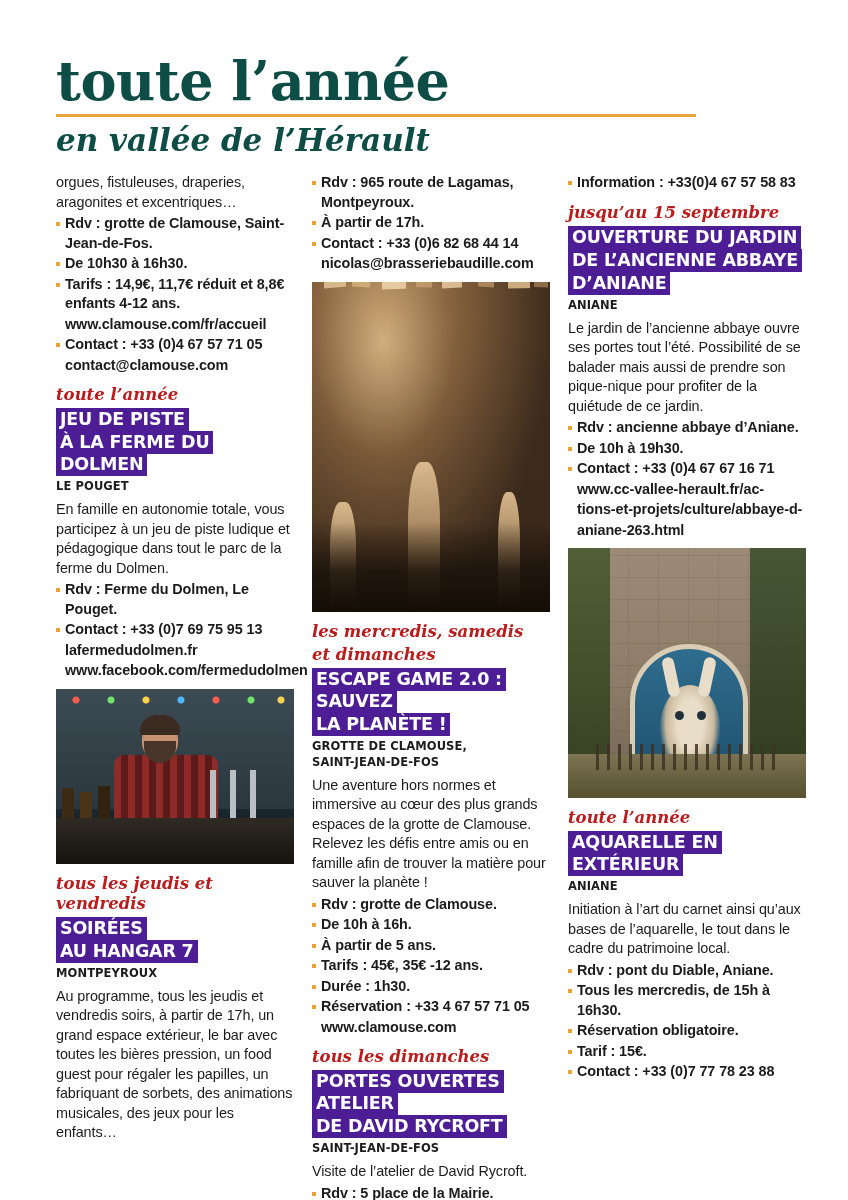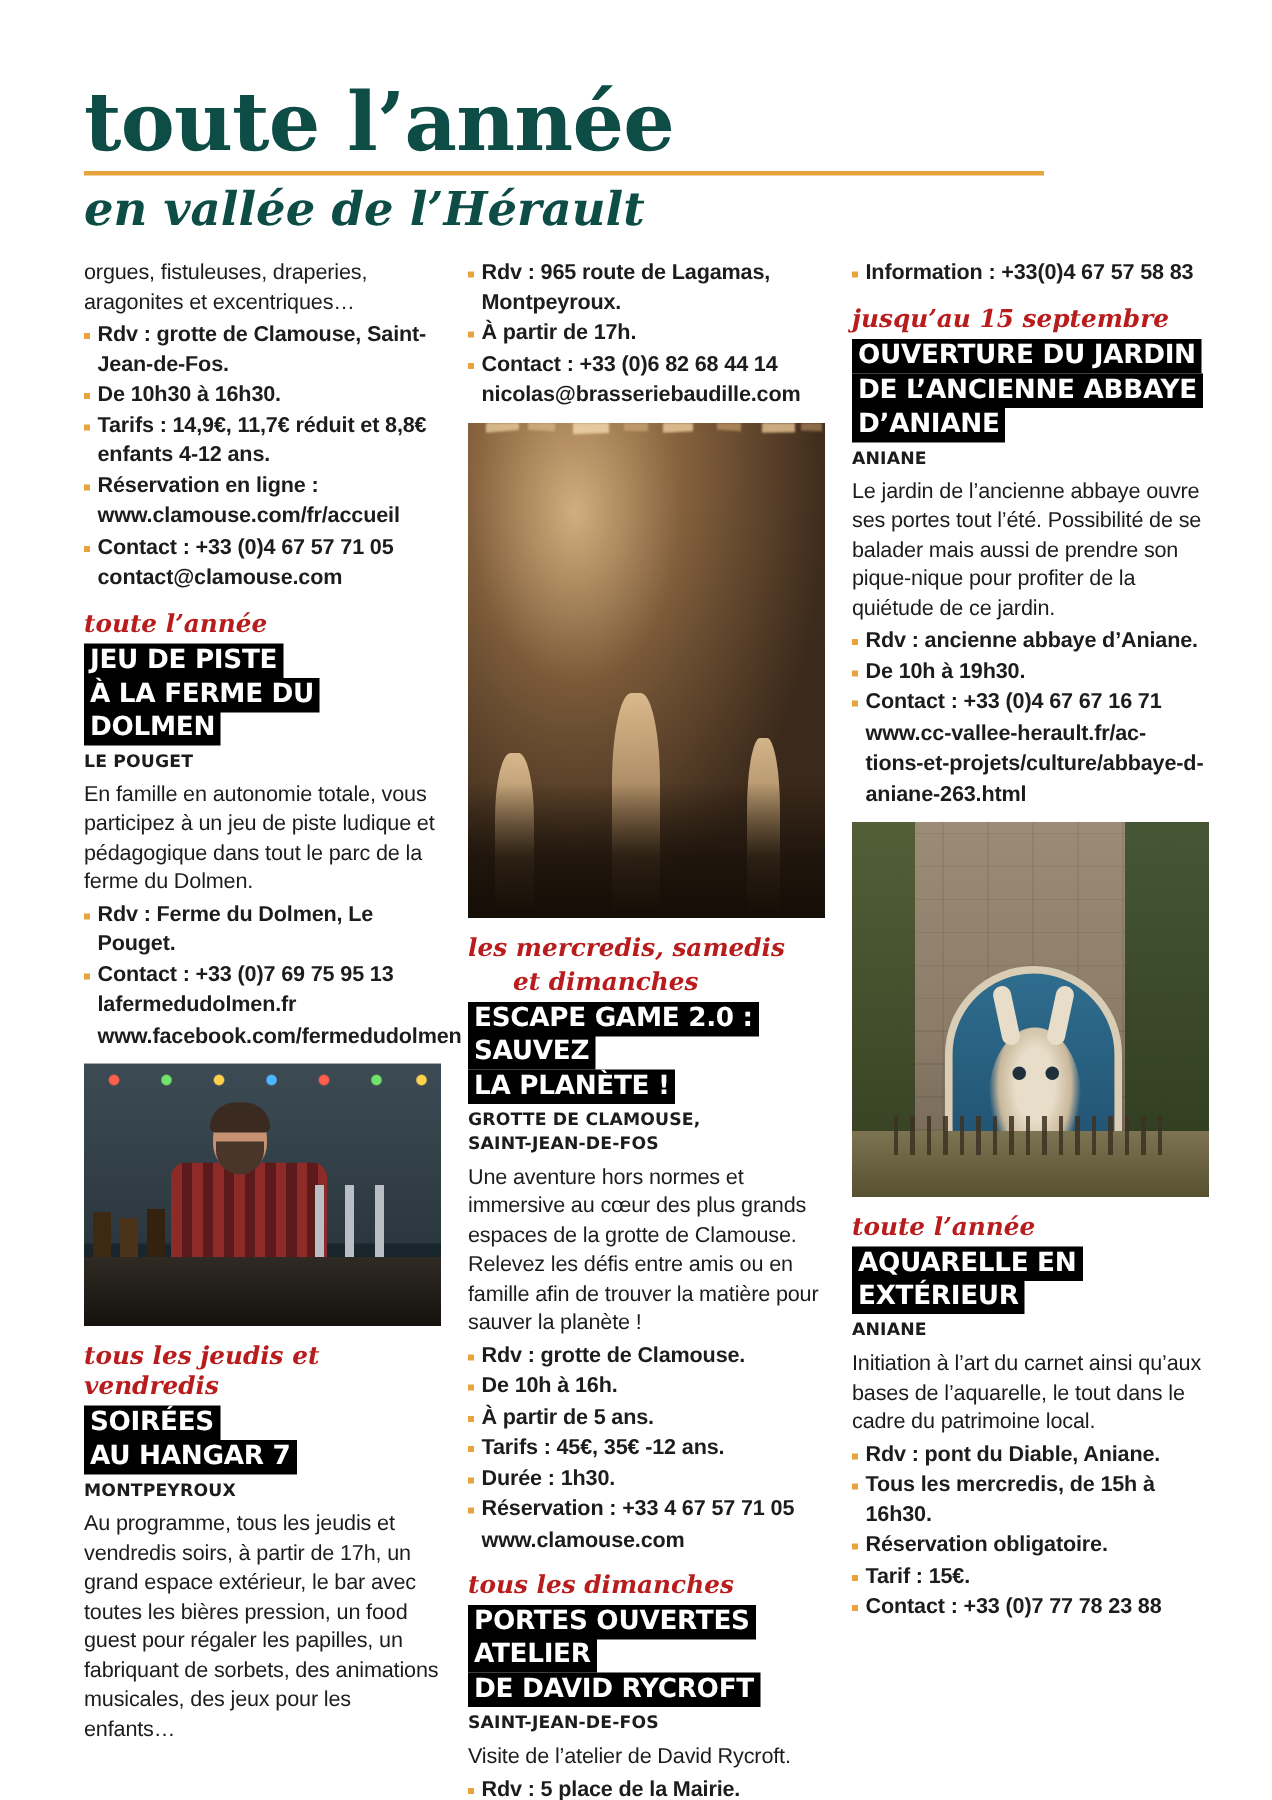--- a/index.html
+++ b/index.html
@@ -108,21 +108,21 @@
   .evtitle {
     display: block;
     font-family: "DejaVu Sans", sans-serif;
     font-weight: bold;
     font-size: 17.5px;
     line-height: 22px;
     color: #ffffff;
     margin: 0 0 1px 0;
   }
   .evtitle span {
-    background: #000000;
+    background: #4c1d95;
     box-decoration-break: clone;
     -webkit-box-decoration-break: clone;
     padding: 1px 4px 2px 4px;
     letter-spacing: -0.2px;
   }
   .place {
     font-family: "DejaVu Sans", sans-serif;
     font-weight: bold;
     font-size: 11.5px;
     line-height: 15px;
@@ -296,21 +296,20 @@
 
   <div class="cols">
 
     <div class="col">
 
       <p class="para">orgues, fistuleuses, draperies, aragonites et excentriques…</p>
       <ul class="bullets">
         <li>Rdv : grotte de Clamouse, Saint-Jean-de-Fos.</li>
         <li>De 10h30 à 16h30.</li>
         <li>Tarifs : 14,9€, 11,7€ réduit et 8,8€ enfants 4-12 ans.</li>
-        <li>Réservation en ligne :</li>
         <li class="nobullet">www.clamouse.com/fr/accueil</li>
         <li>Contact : +33 (0)4 67 57 71 05</li>
         <li class="nobullet">contact@clamouse.com</li>
       </ul>
 
       <div class="eyebrow">toute l’année</div>
       <div class="evtitle"><span>JEU DE PISTE</span></div>
       <div class="evtitle"><span>À LA FERME DU DOLMEN</span></div>
       <div class="place">LE POUGET</div>
       <p class="para">En famille en autonomie totale, vous participez à un jeu de piste ludique et pédagogique dans tout le parc de la ferme du Dolmen.</p>
@@ -353,21 +352,21 @@
 
       <div class="photo photo-cave">
         <div class="cave-bg"></div>
         <div class="cave-col" style="left:18px; height:110px;"></div>
         <div class="cave-col" style="left:96px; height:150px; width:32px;"></div>
         <div class="cave-col" style="left:186px; height:120px; width:22px;"></div>
         <div class="cave-floor"></div>
       </div>
 
       <div class="eyebrow" style="margin-top:8px;">les mercredis, samedis</div>
-      <div class="eyebrow" style="margin-top:0;margin-left:30px;">et dimanches</div>
+      <div class="eyebrow" style="margin-top:0;">et dimanches</div>
       <div class="evtitle"><span>ESCAPE GAME 2.0 : SAUVEZ</span></div>
       <div class="evtitle"><span>LA PLANÈTE !</span></div>
       <div class="place" style="margin-bottom:1px;">GROTTE DE CLAMOUSE,</div>
       <div class="place" style="margin-top:0;">SAINT-JEAN-DE-FOS</div>
       <p class="para">Une aventure hors normes et immersive au cœur des plus grands espaces de la grotte de Clamouse. Relevez les défis entre amis ou en famille afin de trouver la matière pour sauver la planète !</p>
       <ul class="bullets">
         <li>Rdv : grotte de Clamouse.</li>
         <li>De 10h à 16h.</li>
         <li>À partir de 5 ans.</li>
         <li>Tarifs : 45€, 35€ -12 ans.</li>

